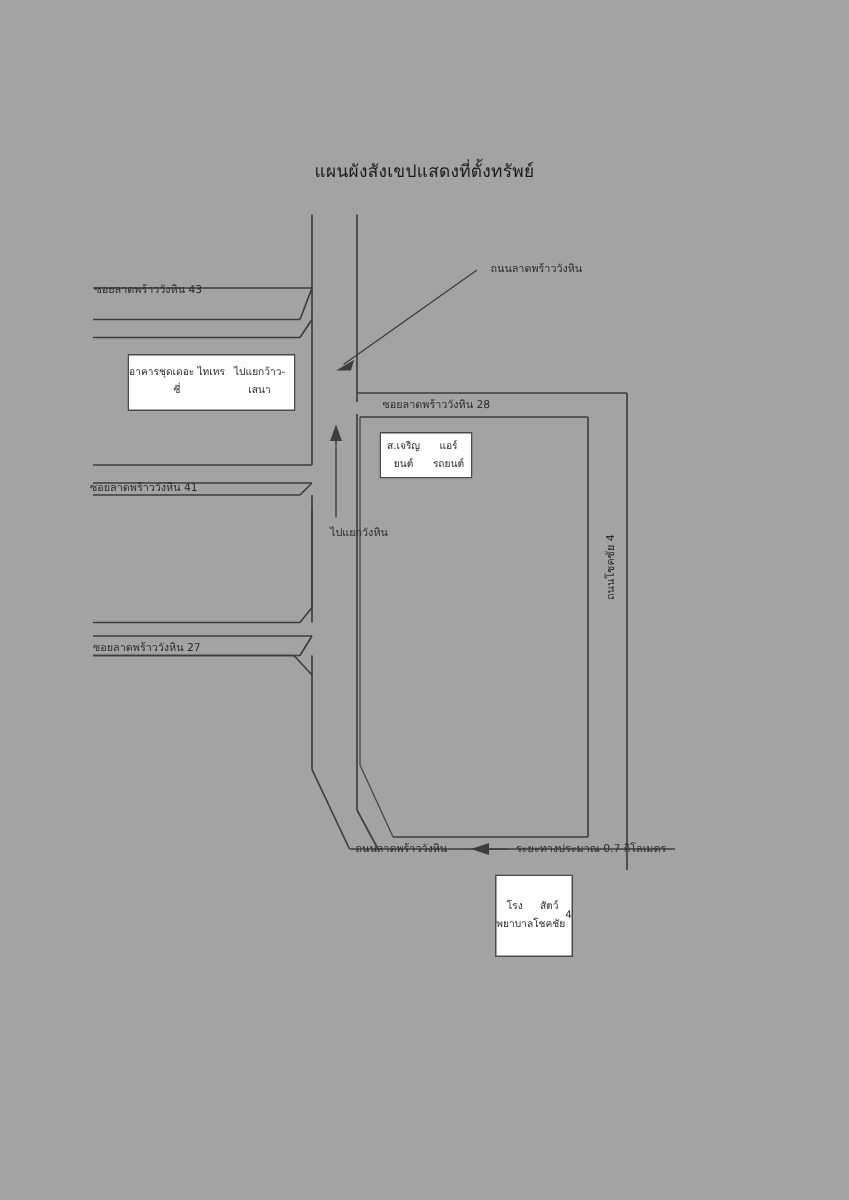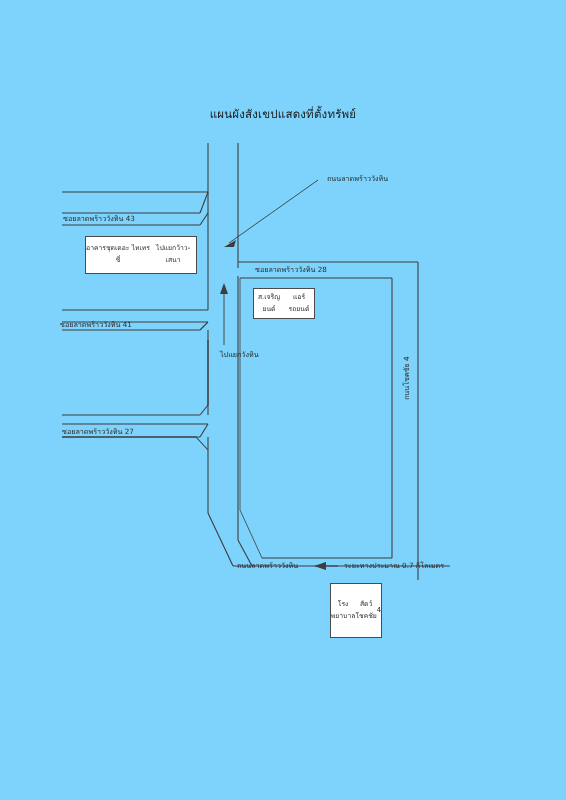--- a/index.html
+++ b/index.html
@@ -7,21 +7,21 @@
     padding: 0;
     background: #ffffff;
   }
   body {
     font-family: "DejaVu Sans", "Liberation Sans", sans-serif;
   }
   #page {
     position: relative;
     width: 566px;
     height: 800px;
-    background: #7dd3fc;
+    background: #a3a3a3;
     overflow: hidden;
   }
   #map-title {
     position: absolute;
     left: 0;
     top: 105px;
     width: 566px;
     text-align: center;
     font-size: 11.5px;
     color: #1a1a1a;
@@ -164,21 +164,21 @@
       <polygon points="224,283 220,294 228,294" fill="#3d3d3d"></polygon>
     </g>
 
     <g>
       <path class="arrowline" d="M 338 566 L 320 566"></path>
       <polygon points="314,566 326,562 326,570" fill="#3d3d3d"></polygon>
     </g>
 
   </svg>
 
-  <div class="lbl" style="left:63px; top:214px;">ซอยลาดพร้าววังหิน 43</div>
+  <div class="lbl" style="left:63px; top:188px;">ซอยลาดพร้าววังหิน 43</div>
 
   <div class="lbl" style="left:60px; top:320px;">ซอยลาดพร้าววังหิน 41</div>
 
   <div class="lbl" style="left:62px; top:427px;">ซอยลาดพร้าววังหิน 27</div>
 
   <div class="lbl" style="left:255px; top:265px;">ซอยลาดพร้าววังหิน 28</div>
 
   <div class="lbl" style="left:327px; top:174px;">ถนนลาดพร้าววังหิน</div>
 
   <div class="lbl" style="left:220px; top:350px;">ไปแยกวังหิน</div>

